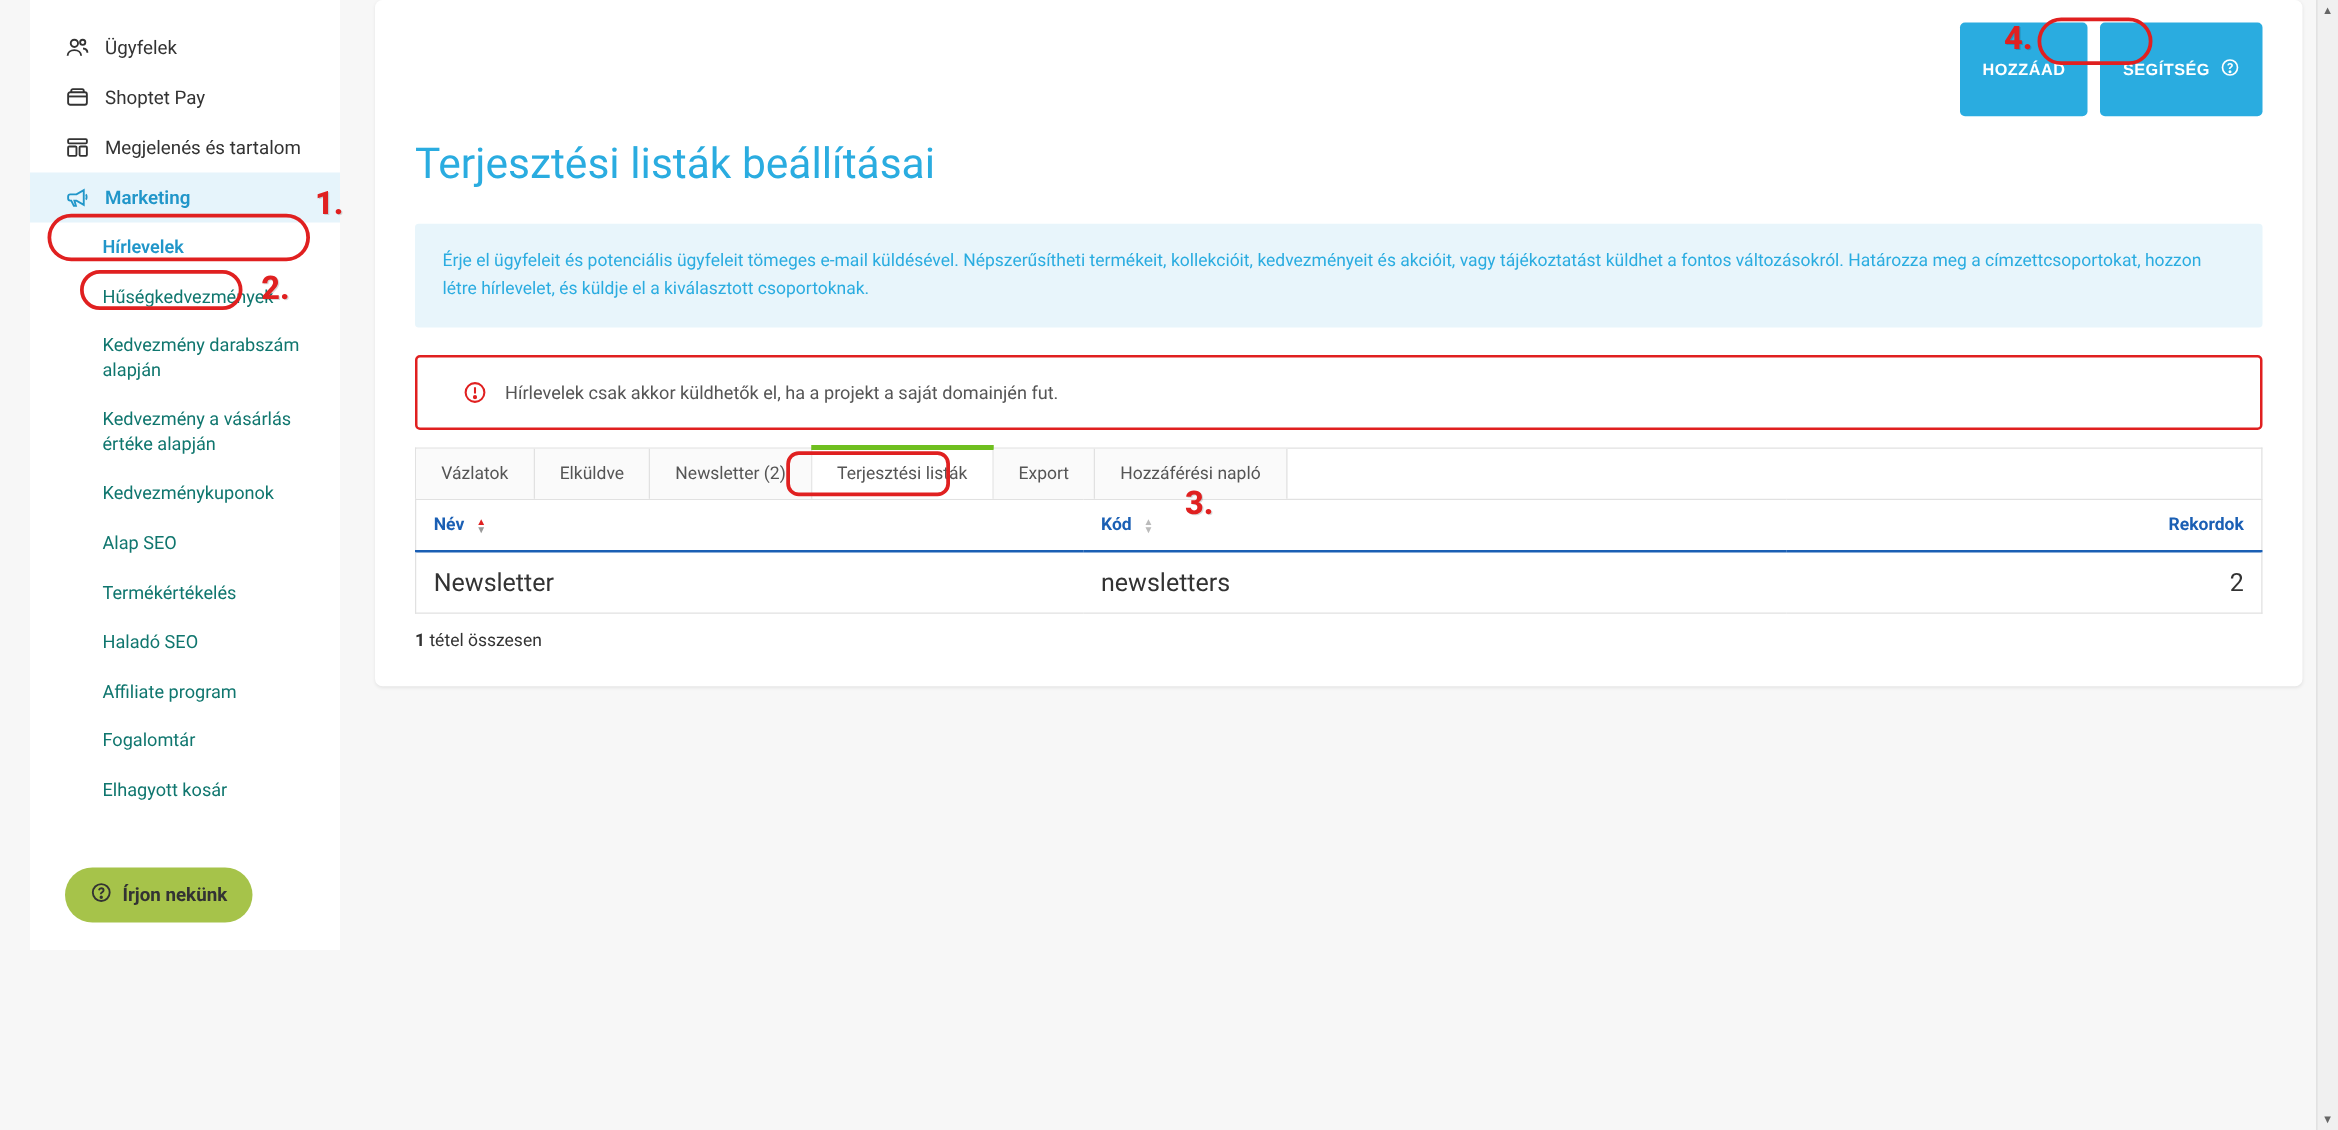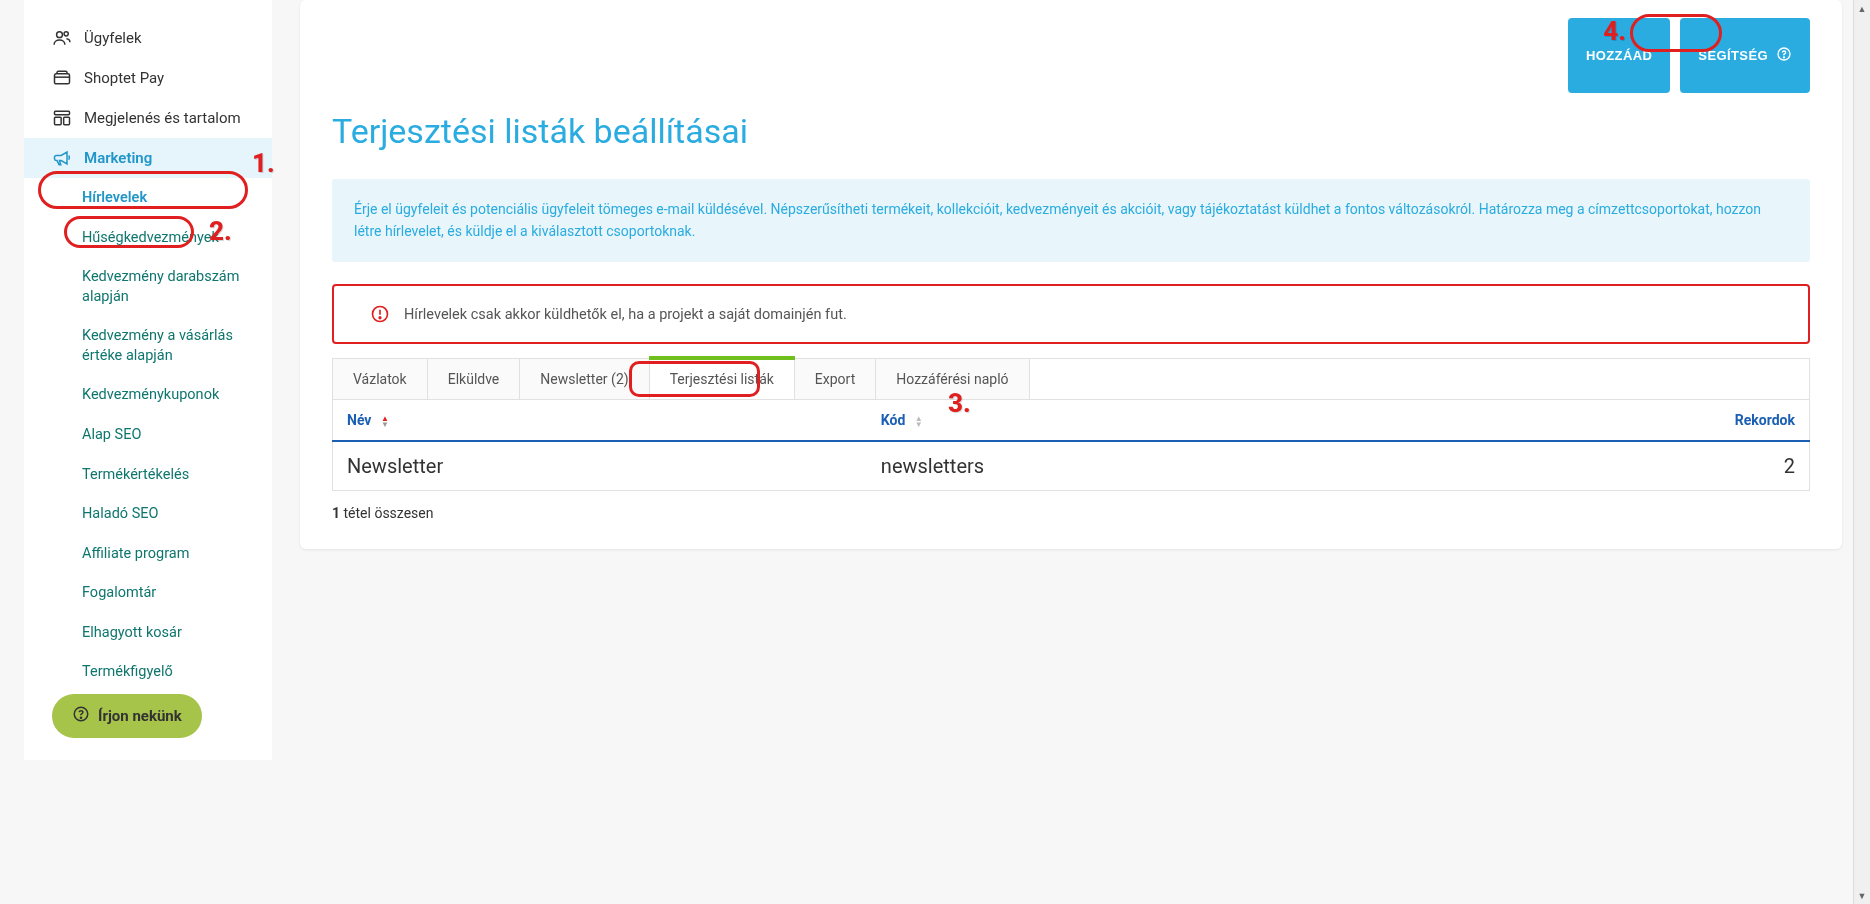--- a/index.html
+++ b/index.html
@@ -288,21 +288,20 @@
     <div class="sidebar-sub"><span>Hűségkedvezmények</span></div>
     <div class="sidebar-sub"><span>Kedvezmény darabszám alapján</span></div>
     <div class="sidebar-sub"><span>Kedvezmény a vásárlás értéke alapján</span></div>
     <div class="sidebar-sub"><span>Kedvezménykuponok</span></div>
     <div class="sidebar-sub"><span>Alap SEO</span></div>
     <div class="sidebar-sub"><span>Termékértékelés</span></div>
     <div class="sidebar-sub"><span>Haladó SEO</span></div>
     <div class="sidebar-sub"><span>Affiliate program</span></div>
     <div class="sidebar-sub"><span>Fogalomtár</span></div>
     <div class="sidebar-sub"><span>Elhagyott kosár</span></div>
-    <div class="sidebar-sub"><span>Termékfigyelő</span></div>
 
     <div class="write-us">
       <span>
         <svg viewBox="0 0 24 24" width="18" height="18" fill="none" stroke="#333" stroke-width="2">
             <circle cx="12" cy="12" r="9"></circle>
             <path d="M9.5 9.5c.3-1.2 1.3-2 2.5-2 1.4 0 2.5 1 2.5 2.2 0 1-.7 1.6-1.6 2.1-.8.5-1.4 1-1.4 2"></path>
             <circle cx="12" cy="17" r="0.8" fill="#333"></circle>
           </svg>
       </span>
       <span>Írjon nekünk</span>

